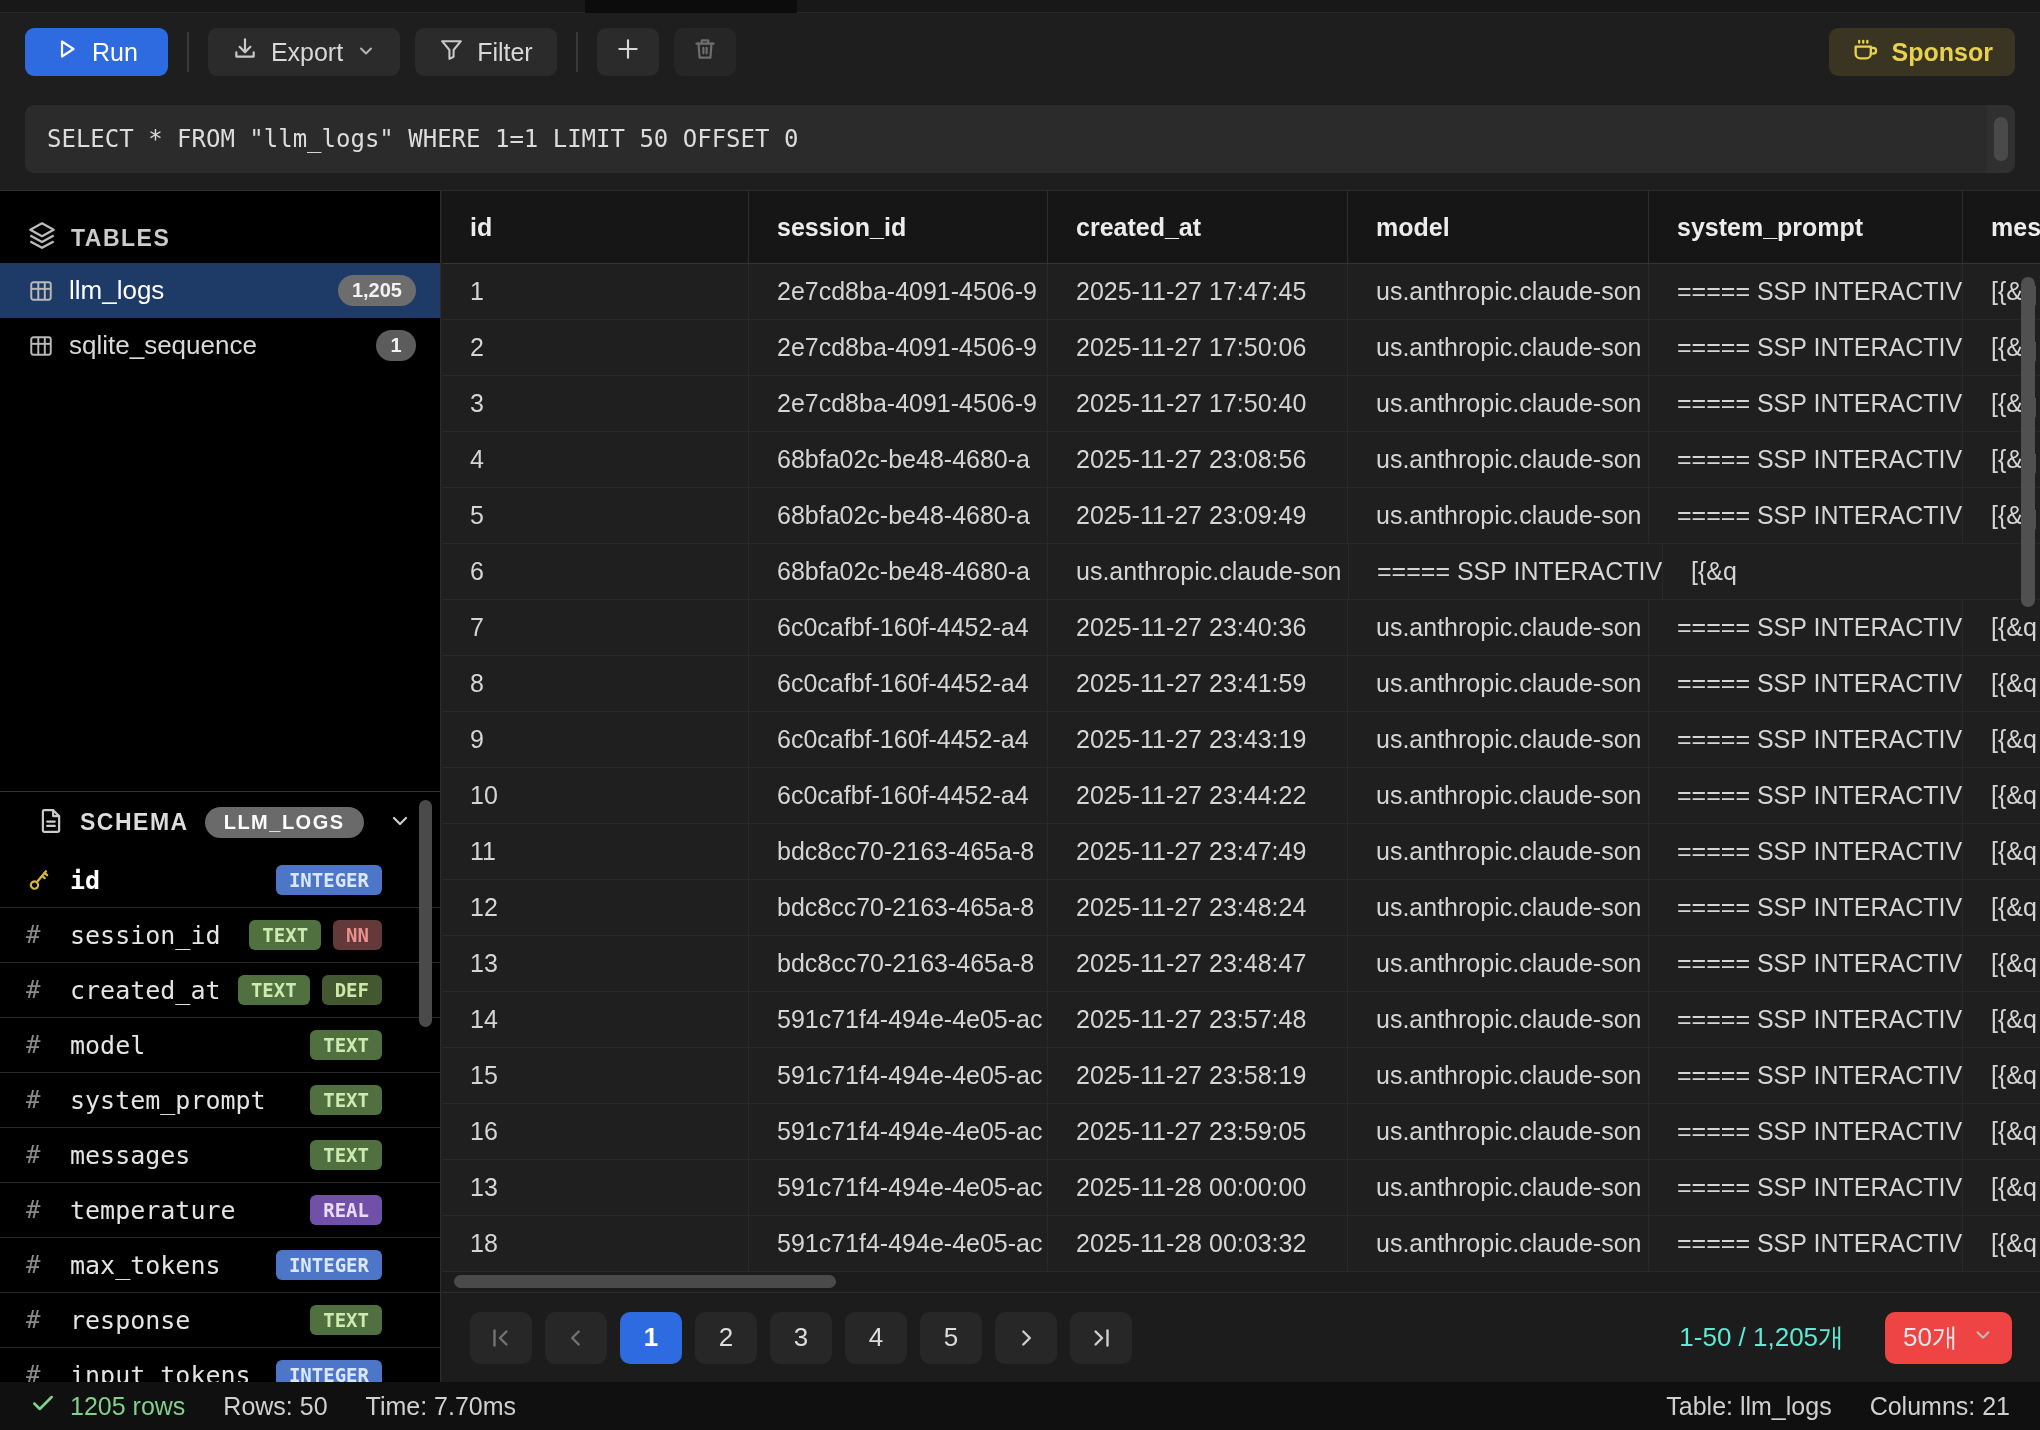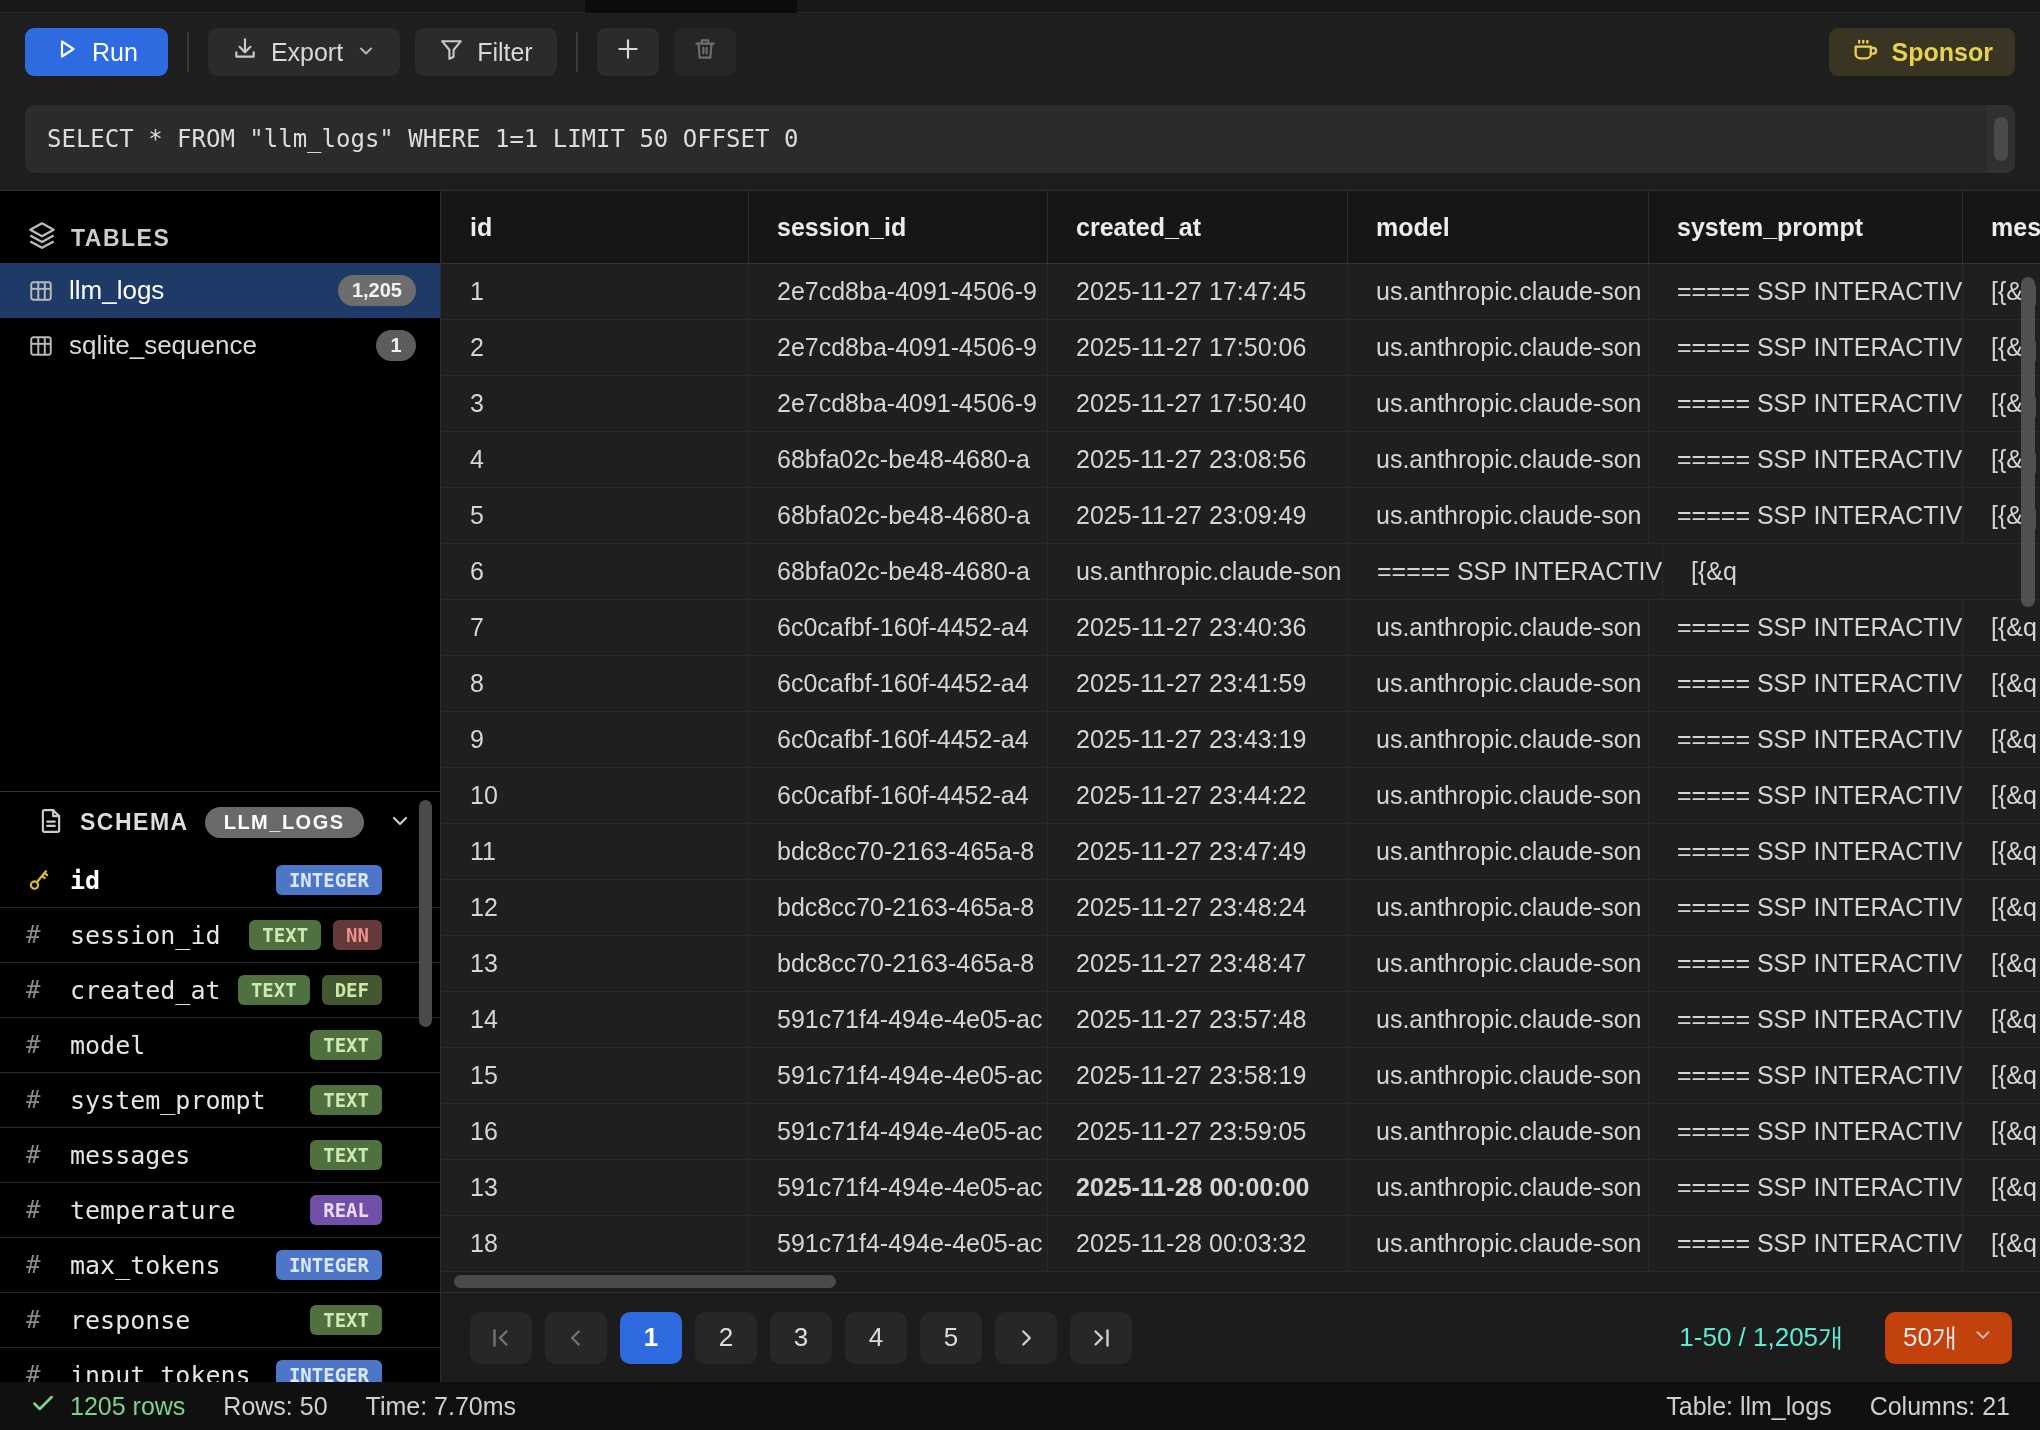--- a/index.html
+++ b/index.html
@@ -67,21 +67,21 @@
   .vscroll-thumb { position:absolute; right:5px; top:13px; width:14px; height:330px; background:#505050; border-radius:7px; }
   .hscroll { height:20px; position:relative; background:#1c1c1c; }
   .hscroll-thumb { position:absolute; left:12px; top:3px; width:382px; height:13px; background:#4a4a4a; border-radius:7px; }
 
   
   .pager { flex:1; border-top:1px solid #2d2d2d; display:flex; align-items:center; padding:0 28px; gap:13px; }
   .page-btn { width:62px; height:52px; border-radius:10px; background:#272727; display:flex; align-items:center; justify-content:center; font-size:26px; color:#dddddd; cursor:default; }
   .page-btn.active { background:#2e6ae0; color:#ffffff; font-weight:600; }
   .page-btn.dim svg { opacity:.45; }
   .pager-range { margin-left:auto; color:#5eead4; font-size:26px; }
-  .page-size { margin-left:28px; height:52px; min-width:120px; background:#c2410c; border-radius:10px; display:flex; align-items:center; justify-content:center; gap:14px; color:#e8e8e8; font-size:26px; padding:0 18px; }
+  .page-size { margin-left:28px; height:52px; min-width:120px; background:#ef4444; border-radius:10px; display:flex; align-items:center; justify-content:center; gap:14px; color:#e8e8e8; font-size:26px; padding:0 18px; }
 
   
   .status-bar { position:absolute; left:0; right:0; bottom:0; height:48px; background:#101010; display:flex; align-items:center; padding:0 30px; gap:38px; font-size:25px; color:#d0d0d0; }
   .status-ok { display:flex; align-items:center; gap:14px; color:#7fd18b; }
   .status-spacer { flex:1; }
 </style>
 </head>
 <body>
 
 <div id="app">
@@ -430,21 +430,21 @@
           <div class="cell" style="width: 307px;">16</div>
           <div class="cell" style="width: 299px;">591c71f4-494e-4e05-ac</div>
           <div class="cell" style="width: 300px;">2025-11-27 23:59:05</div>
           <div class="cell" style="width: 301px;">us.anthropic.claude-son</div>
           <div class="cell" style="width: 314px;">===== SSP INTERACTIV</div>
           <div class="cell">[{&amp;q</div>
         </div>
         <div class="grid-row">
           <div class="cell" style="width: 307px;">13</div>
           <div class="cell" style="width: 299px;">591c71f4-494e-4e05-ac</div>
-          <div class="cell" style="width: 300px; font-weight: bold;">2025-11-28 00:00:00</div>
+          <div class="cell" style="width: 300px;">2025-11-28 00:00:00</div>
           <div class="cell" style="width: 301px;">us.anthropic.claude-son</div>
           <div class="cell" style="width: 314px;">===== SSP INTERACTIV</div>
           <div class="cell">[{&amp;q</div>
         </div>
         <div class="grid-row">
           <div class="cell" style="width: 307px;">18</div>
           <div class="cell" style="width: 299px;">591c71f4-494e-4e05-ac</div>
           <div class="cell" style="width: 300px;">2025-11-28 00:03:32</div>
           <div class="cell" style="width: 301px;">us.anthropic.claude-son</div>
           <div class="cell" style="width: 314px;">===== SSP INTERACTIV</div>

